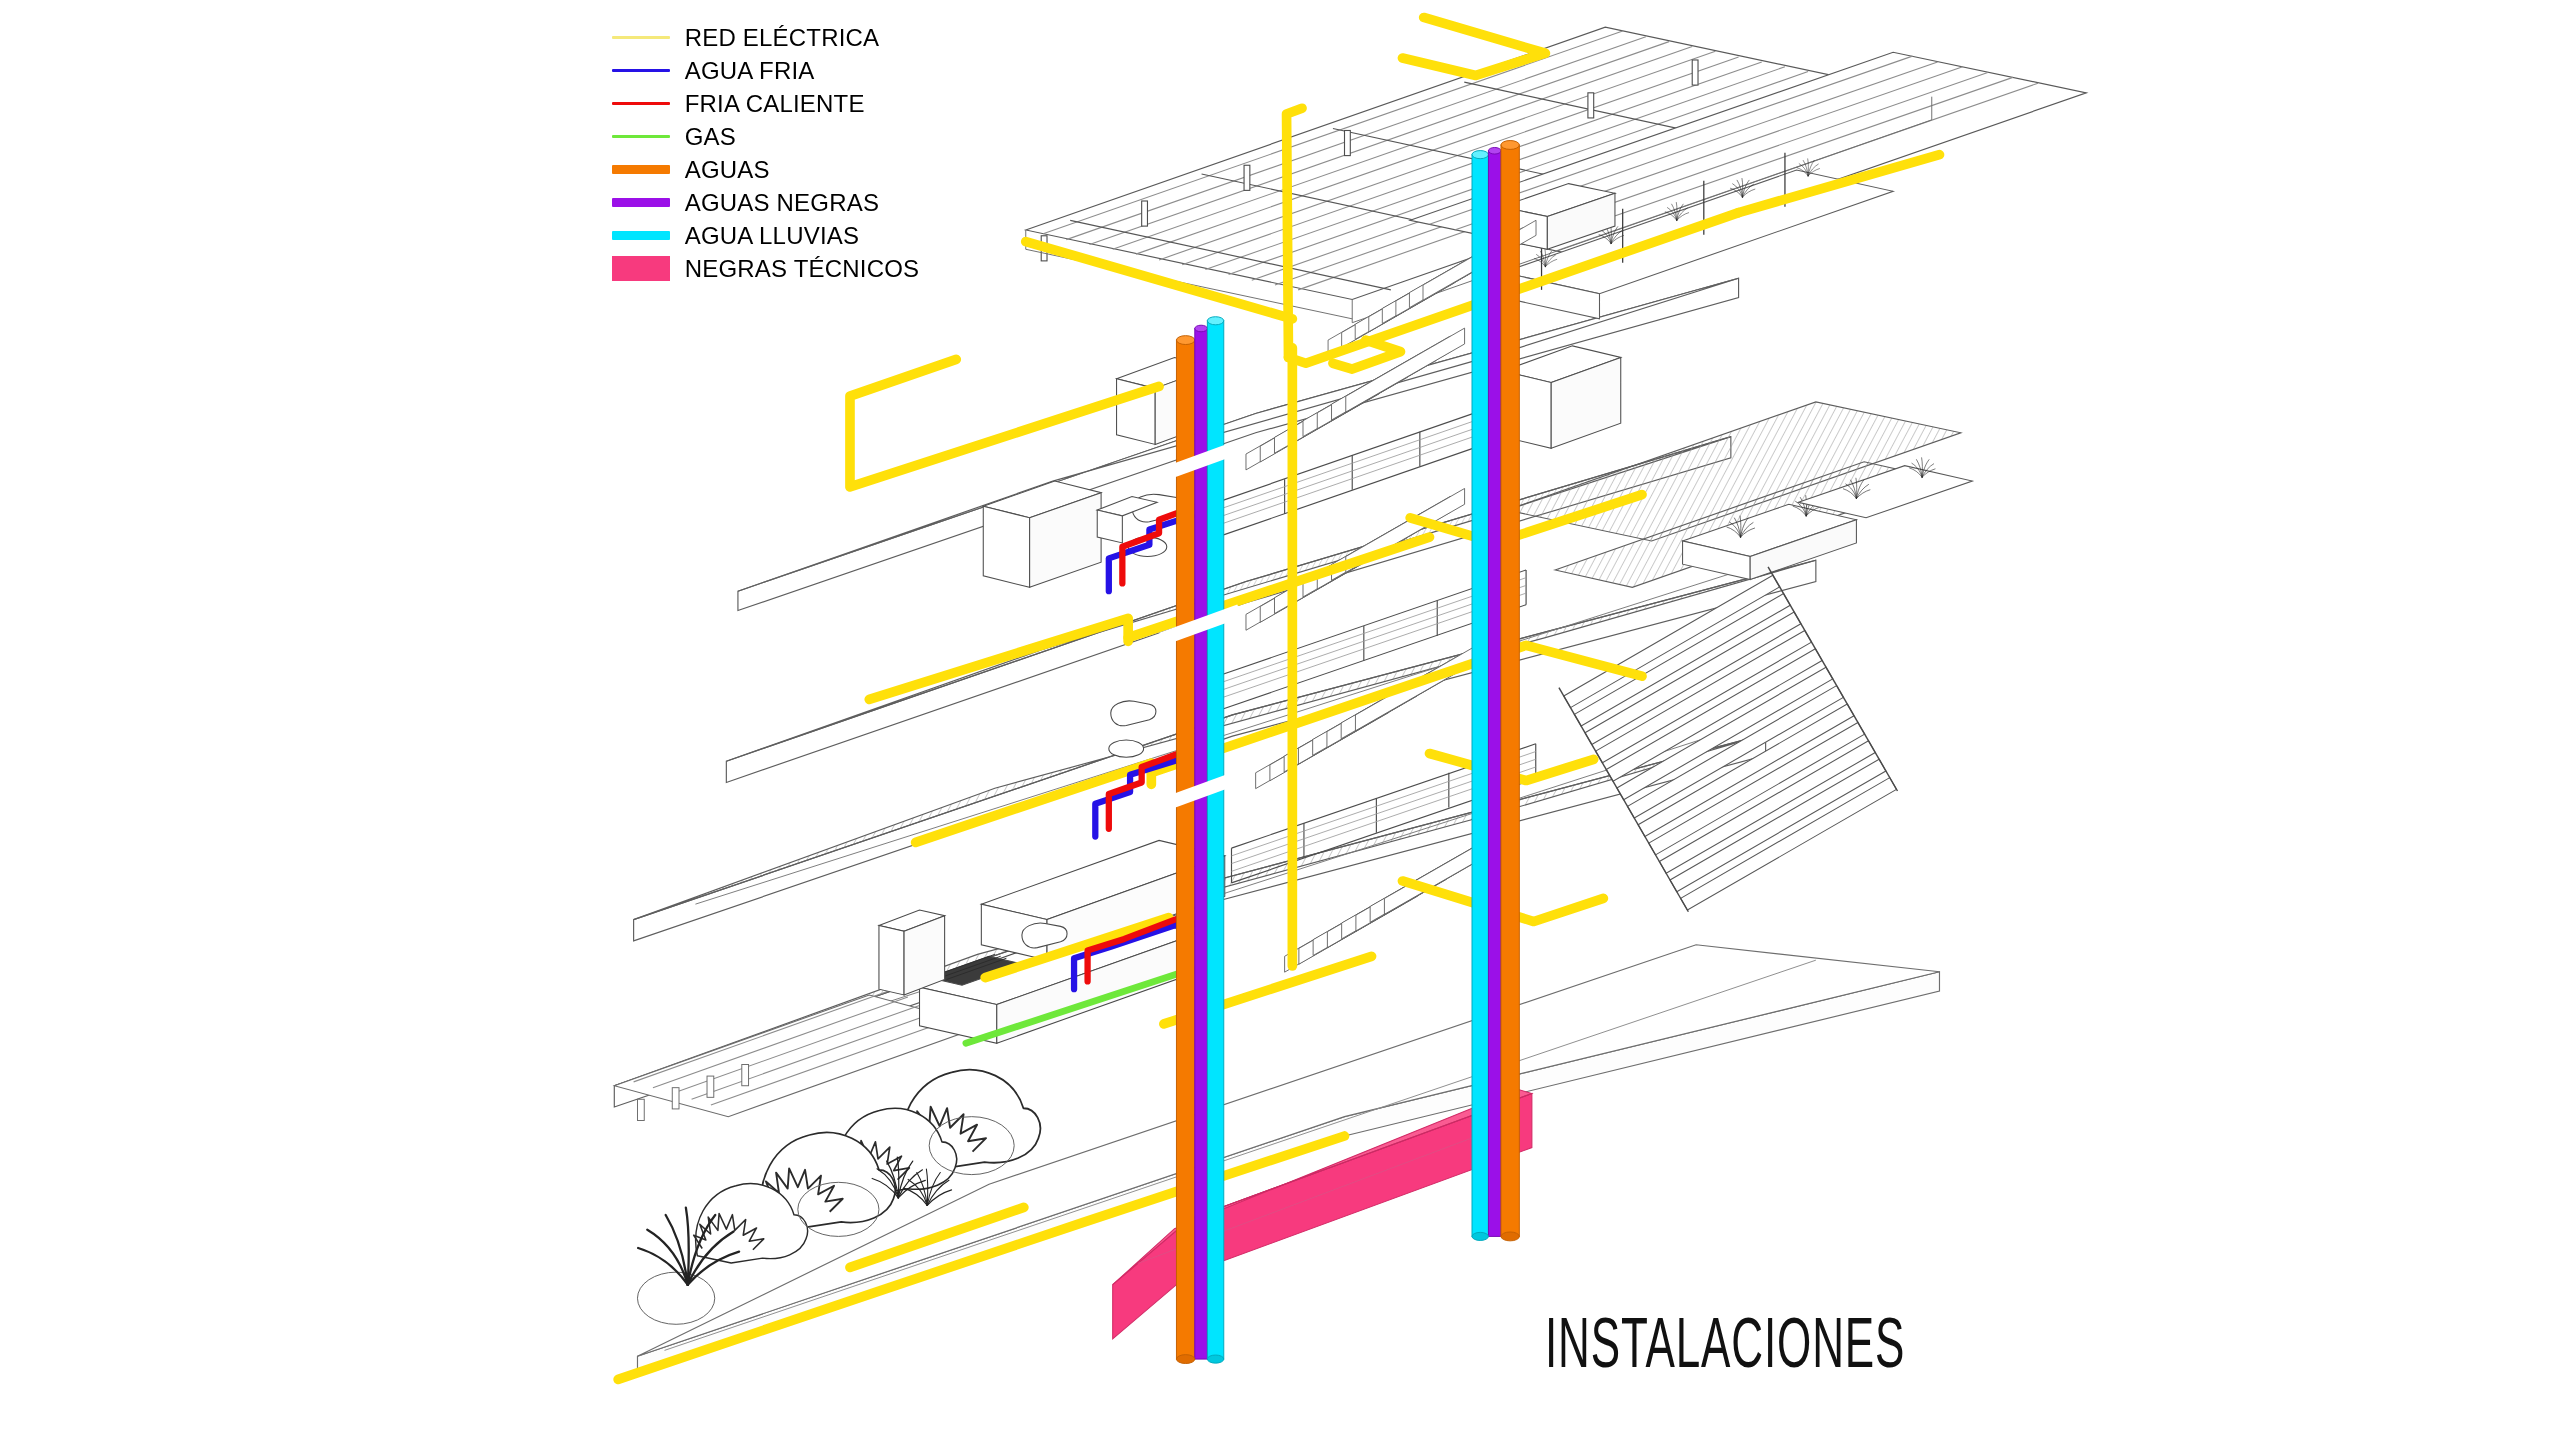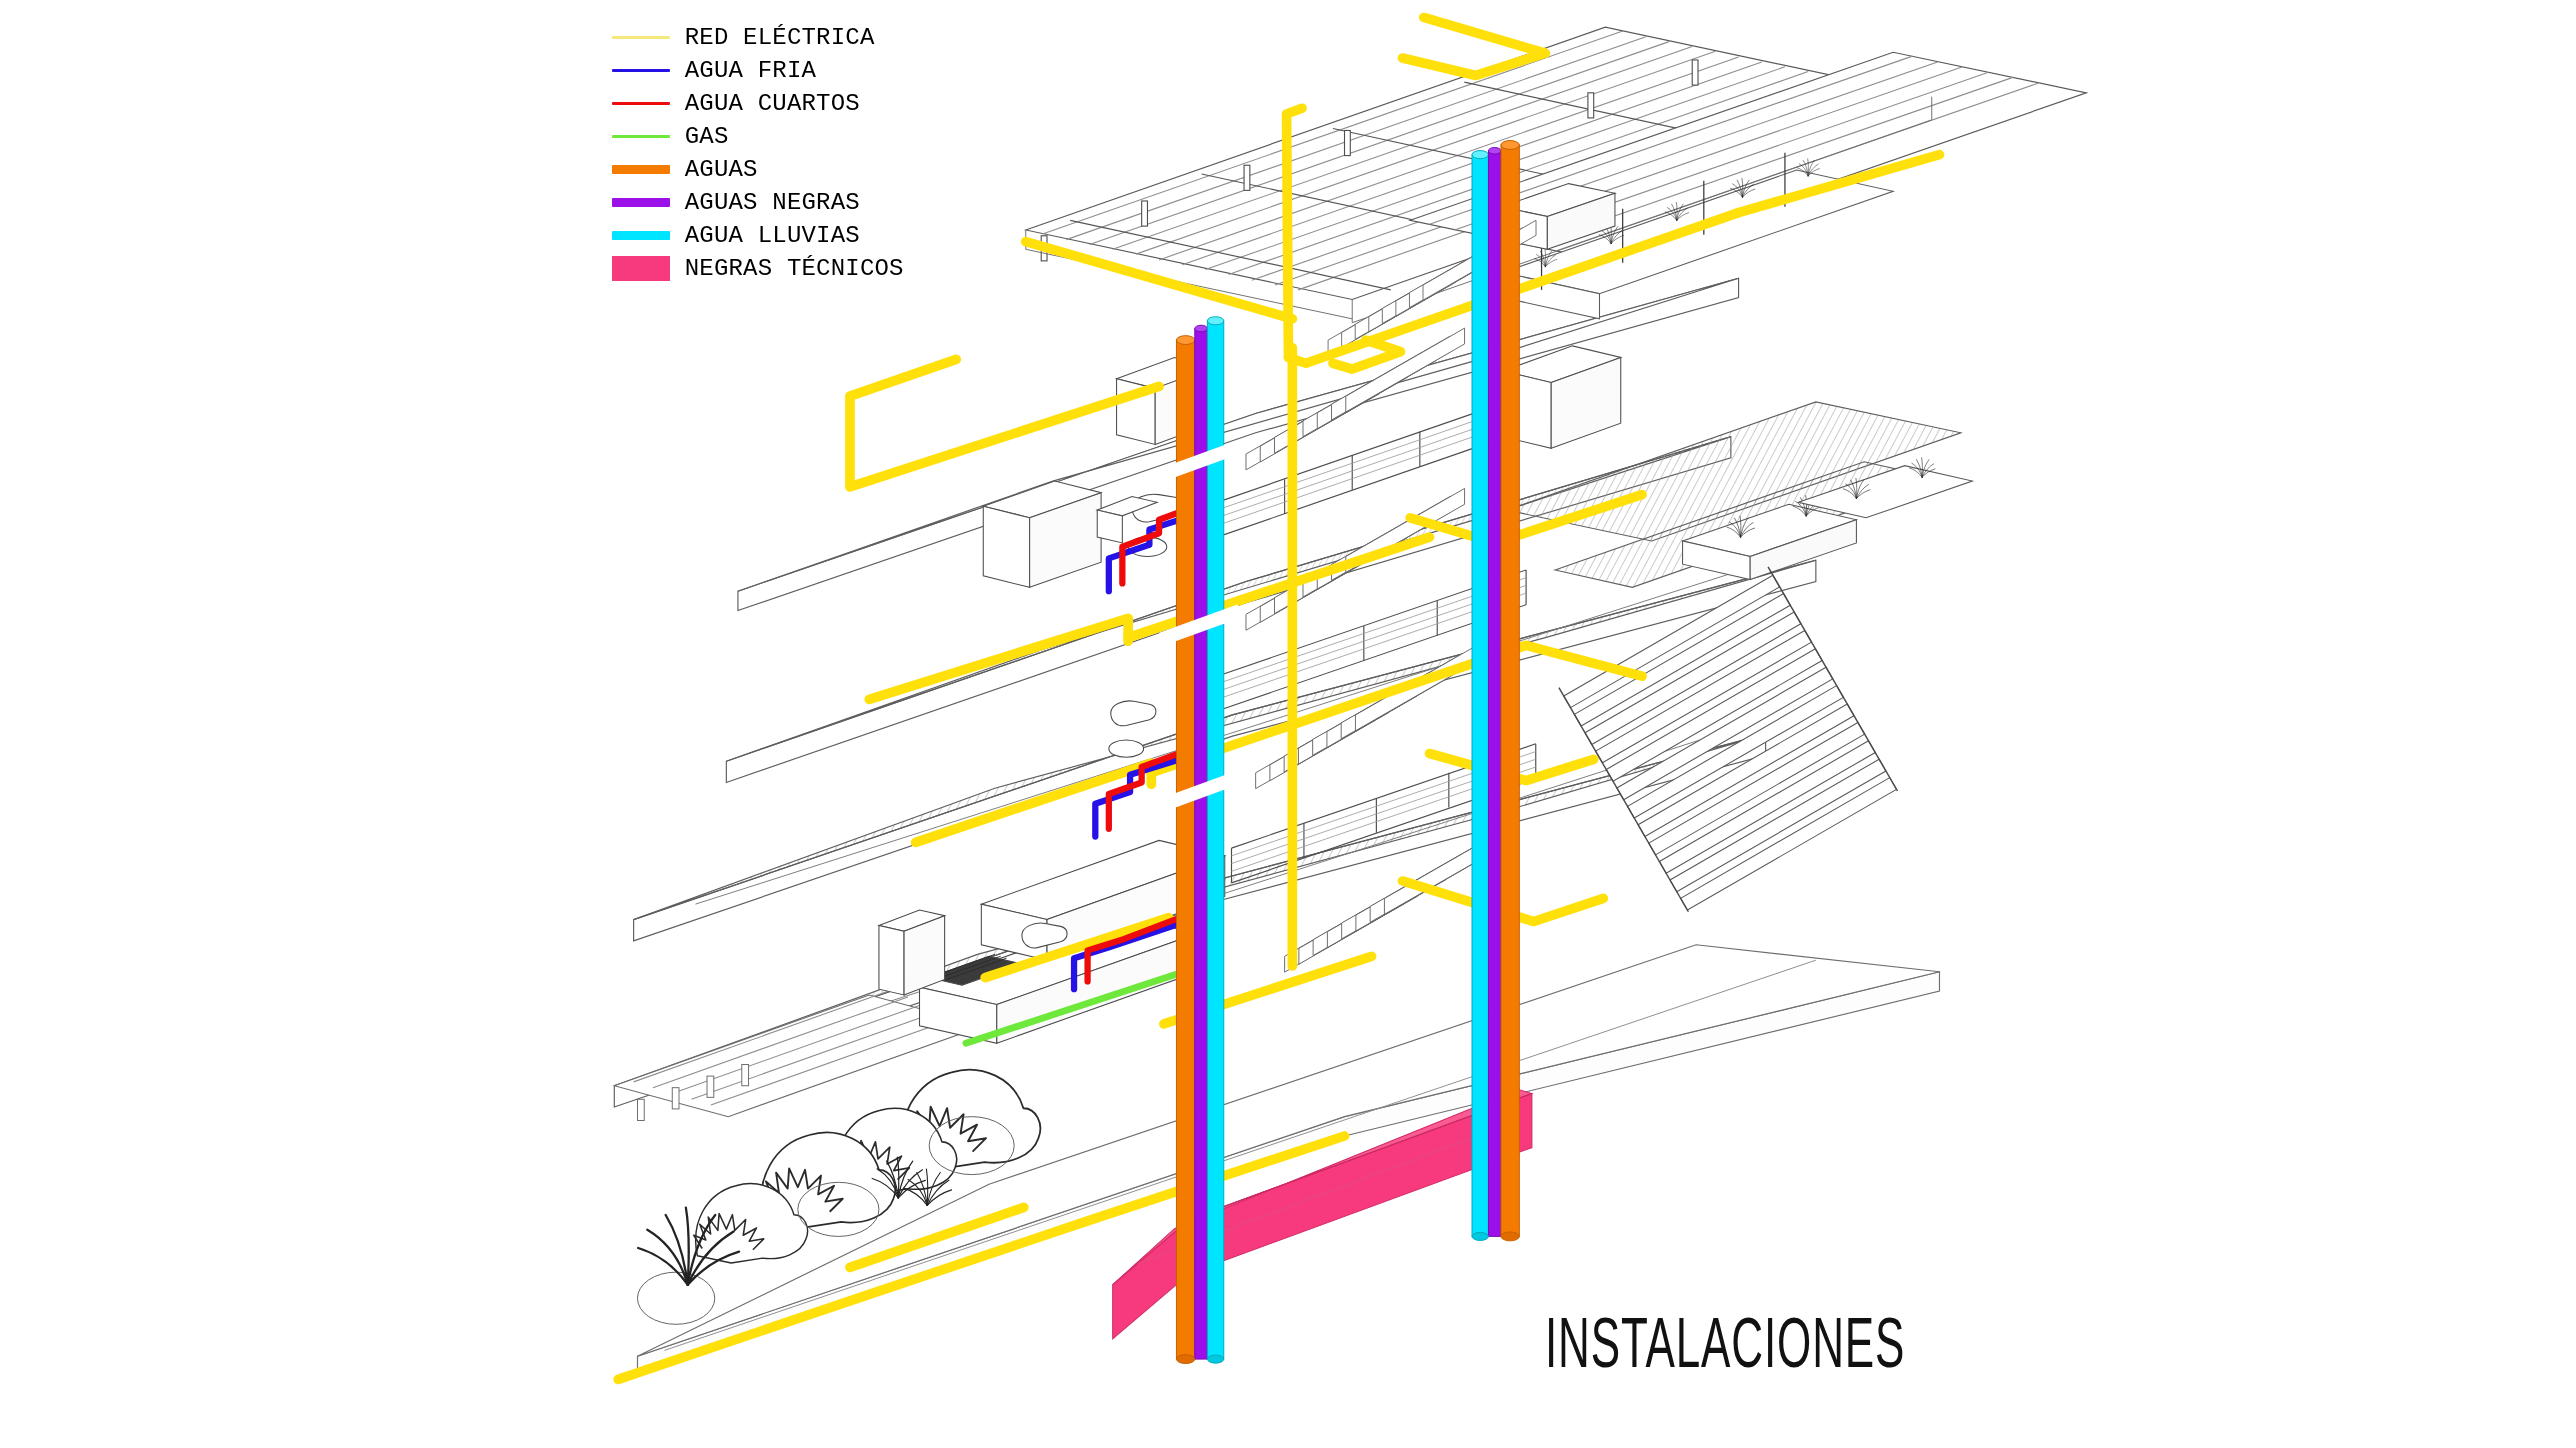--- a/index.html
+++ b/index.html
@@ -5,21 +5,21 @@
 <style>
   html,body{margin:0;padding:0;background:#ffffff;}
   body{
     width:2576px;height:1449px;overflow:hidden;position:relative;
     font-family:"Liberation Sans","DejaVu Sans",sans-serif;
     -webkit-font-smoothing:antialiased;
   }
   #sheet{position:absolute;inset:0;background:#ffffff;}
 
   
-  #legend{position:absolute;left:612px;top:21px;width:444px;font-family:Liberation Mono, monospace;}
+  #legend{position:absolute;left:612px;top:21px;width:444px;}
   .legend-row{display:flex;align-items:center;height:33px;}
   .swatch-cell{width:64px;flex:0 0 64px;display:flex;align-items:center;justify-content:flex-start;}
   .swatch-line{width:58px;border-radius:1px;}
   .swatch-box{width:58px;height:25px;}
   .legend-label{
     font-size:24px;color:#000;letter-spacing:0.2px;white-space:nowrap;
     padding-left:8.7px;line-height:1;
   }
 
   
@@ -51,21 +51,21 @@
       <div class="legend-row">
         <div class="swatch-cell">
           <div class="swatch-line" style="height: 3.9px; background: rgb(38, 18, 230);"></div>
         </div>
         <div class="legend-label">AGUA FRIA</div>
       </div>
       <div class="legend-row">
         <div class="swatch-cell">
           <div class="swatch-line" style="height: 3.9px; background: rgb(238, 11, 11);"></div>
         </div>
-        <div class="legend-label">AGUA CUARTOS</div>
+        <div class="legend-label">FRIA CALIENTE</div>
       </div>
       <div class="legend-row">
         <div class="swatch-cell">
           <div class="swatch-line" style="height: 3.9px; background: rgb(110, 232, 58);"></div>
         </div>
         <div class="legend-label">GAS</div>
       </div>
       <div class="legend-row">
         <div class="swatch-cell">
           <div class="swatch-line" style="height: 8.7px; background: rgb(245, 122, 0);"></div>

